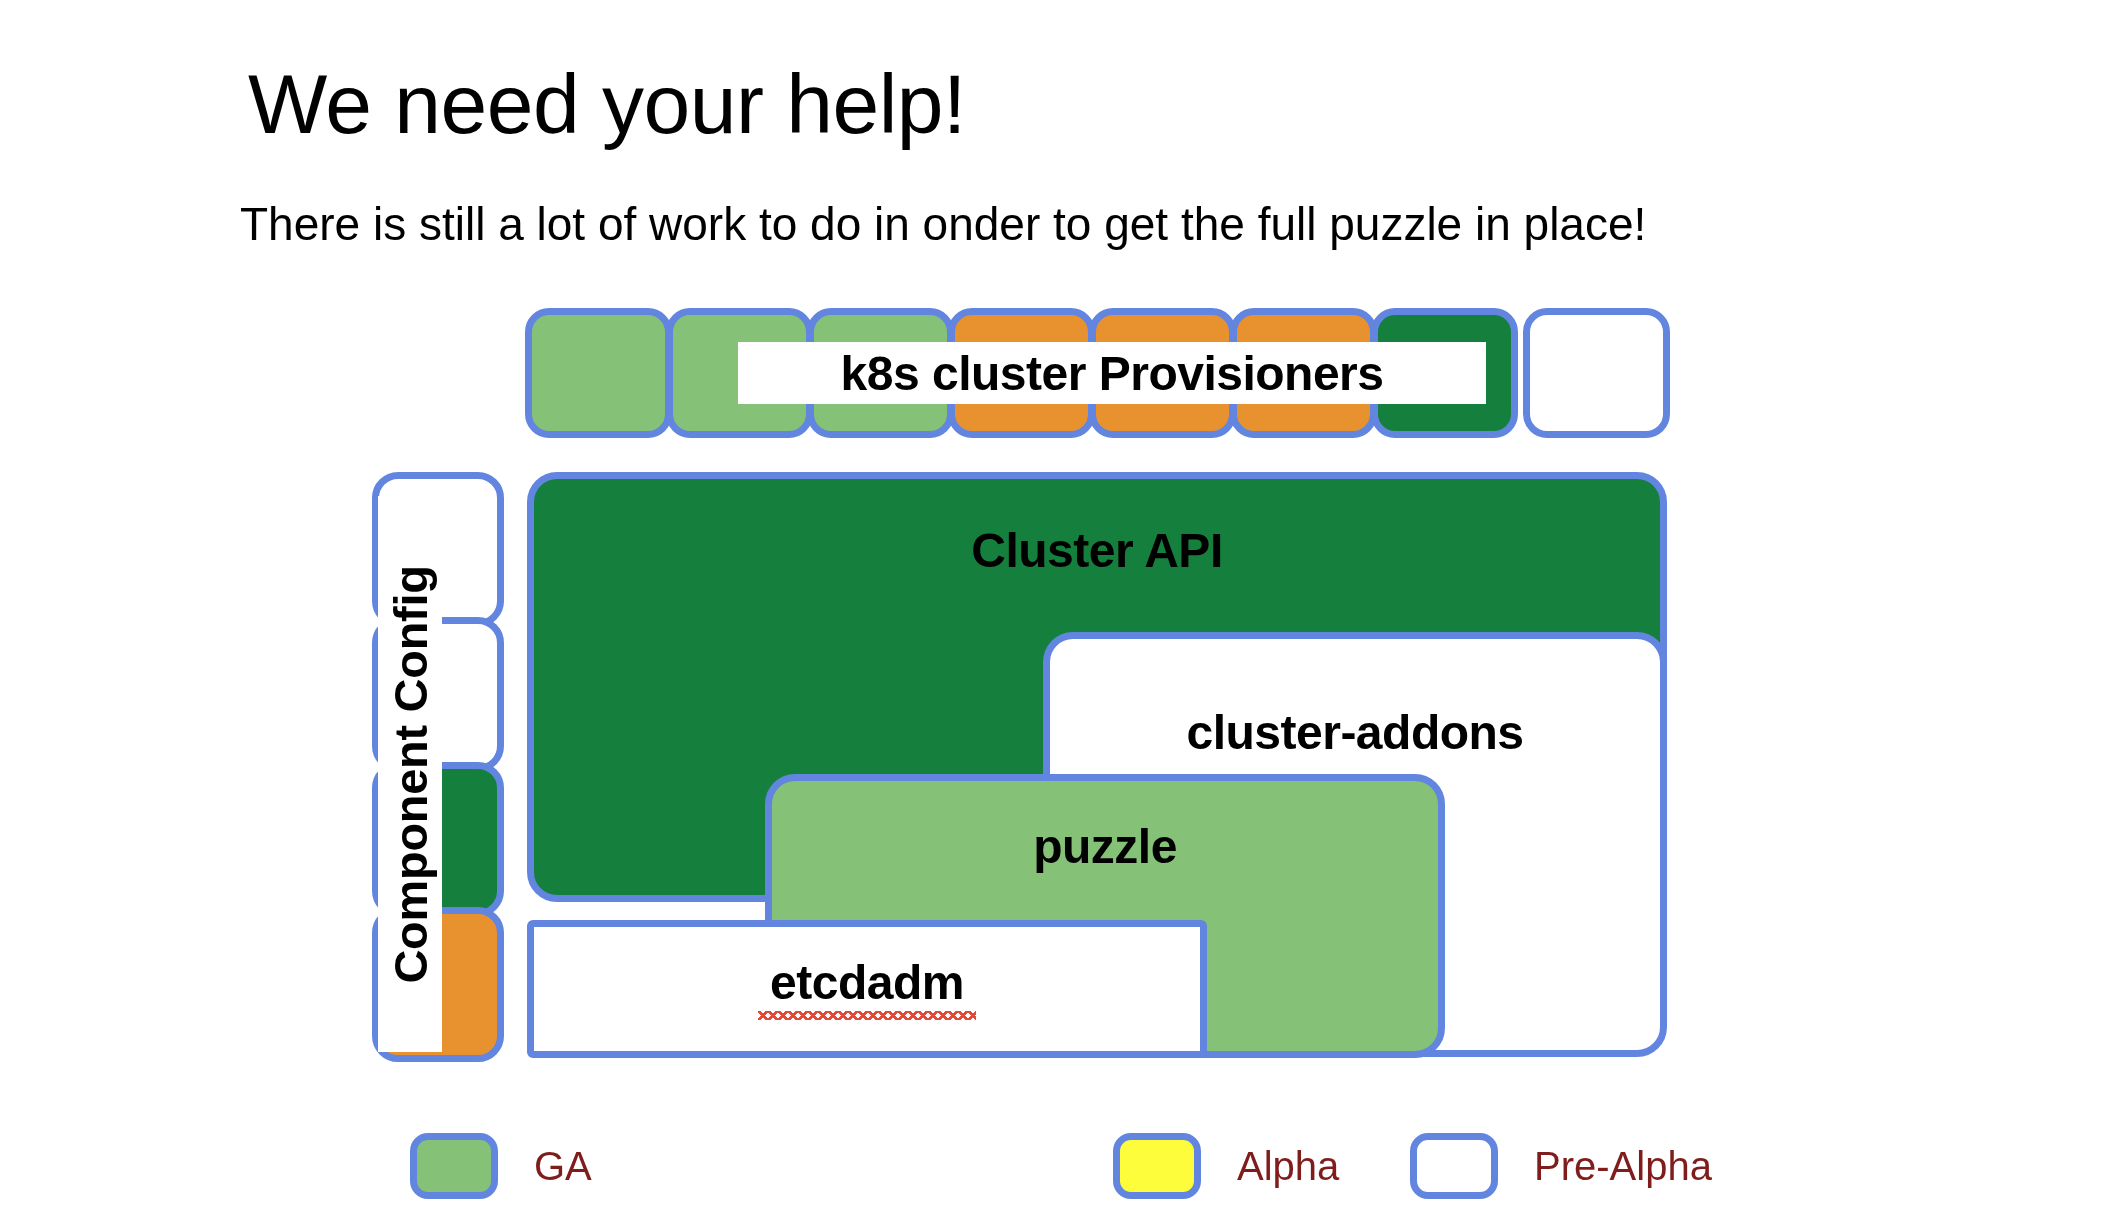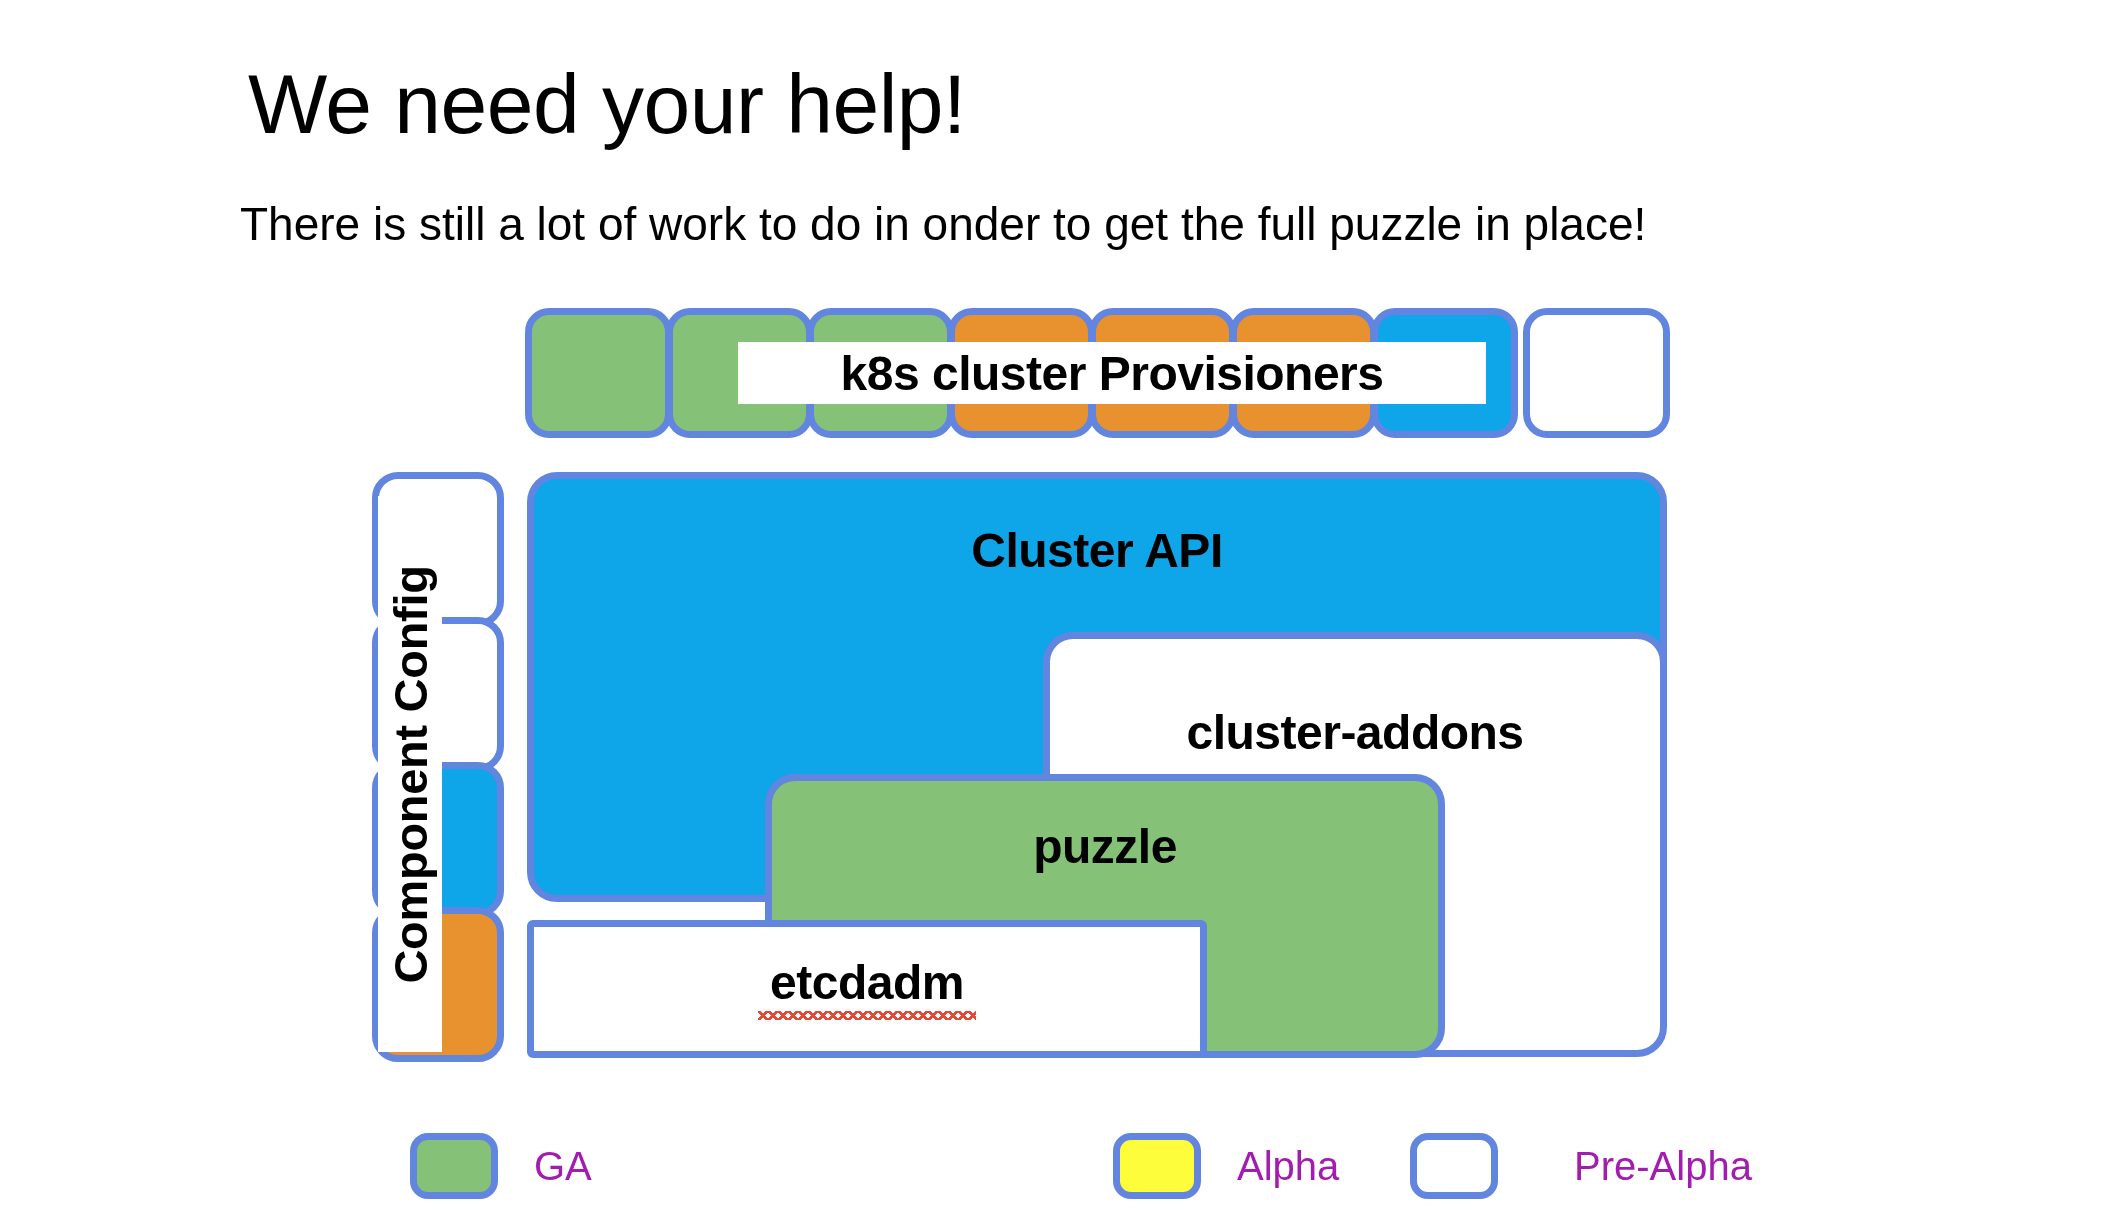--- a/index.html
+++ b/index.html
@@ -43,21 +43,21 @@
   
   .blk {
     position: absolute;
     box-sizing: border-box;
     border: 7px solid #6285e0;
     border-radius: 26px;
     background: #ffffff;
   }
   .blk.ga       { background: #85c177; }
   .blk.beta     { background: #e8912f; }
-  .blk.alpha    { background: #0ea5e9; }
+  .blk.alpha    { background: #15803d; }
   .blk.prealpha { background: #ffffff; }
 
   
   #diagram {
     position: absolute;
     left: 0;
     top: 0;
     width: 1930px;
     height: 1228px;
   }
@@ -210,21 +210,21 @@
   }
   .legend-swatch.ga       { background: #85c177; }
   .legend-swatch.beta     { background: #e8912f; }
   .legend-swatch.alpha    { background: #fdfd3c; }
   .legend-swatch.prealpha { background: #ffffff; }
   .legend-label {
     margin-left: 36px;
     font-size: 40px;
     font-weight: 400;
     white-space: nowrap;
-    color: #a21caf;
+    color: #7f1d1d;
   }
 </style>
 </head>
 <body>
 
 <h1 id="slide-title">We need your help!</h1>
 
 <p id="slide-subtitle">There is still a lot of work to do in onder to get the full puzzle in place!</p>
 
 <div id="diagram">
@@ -276,18 +276,18 @@
     <div class="legend-swatch ga"></div>
     <div class="legend-label">GA</div>
   </div>
 
 
   <div class="legend-item" style="left:675px;padding-left:28px;">
     <div class="legend-swatch alpha"></div>
     <div class="legend-label">Alpha</div>
   </div>
 
-  <div class="legend-item" style="left:1000px;gap:40px;">
+  <div class="legend-item" style="left:1000px;">
     <div class="legend-swatch prealpha"></div>
     <div class="legend-label">Pre-Alpha</div>
   </div>
 
 </div>
 
 </body></html>

